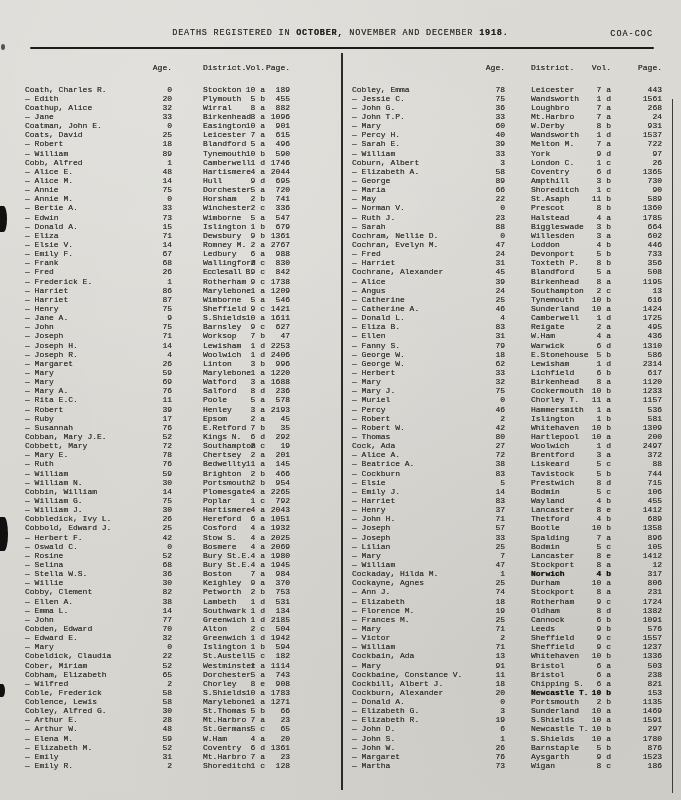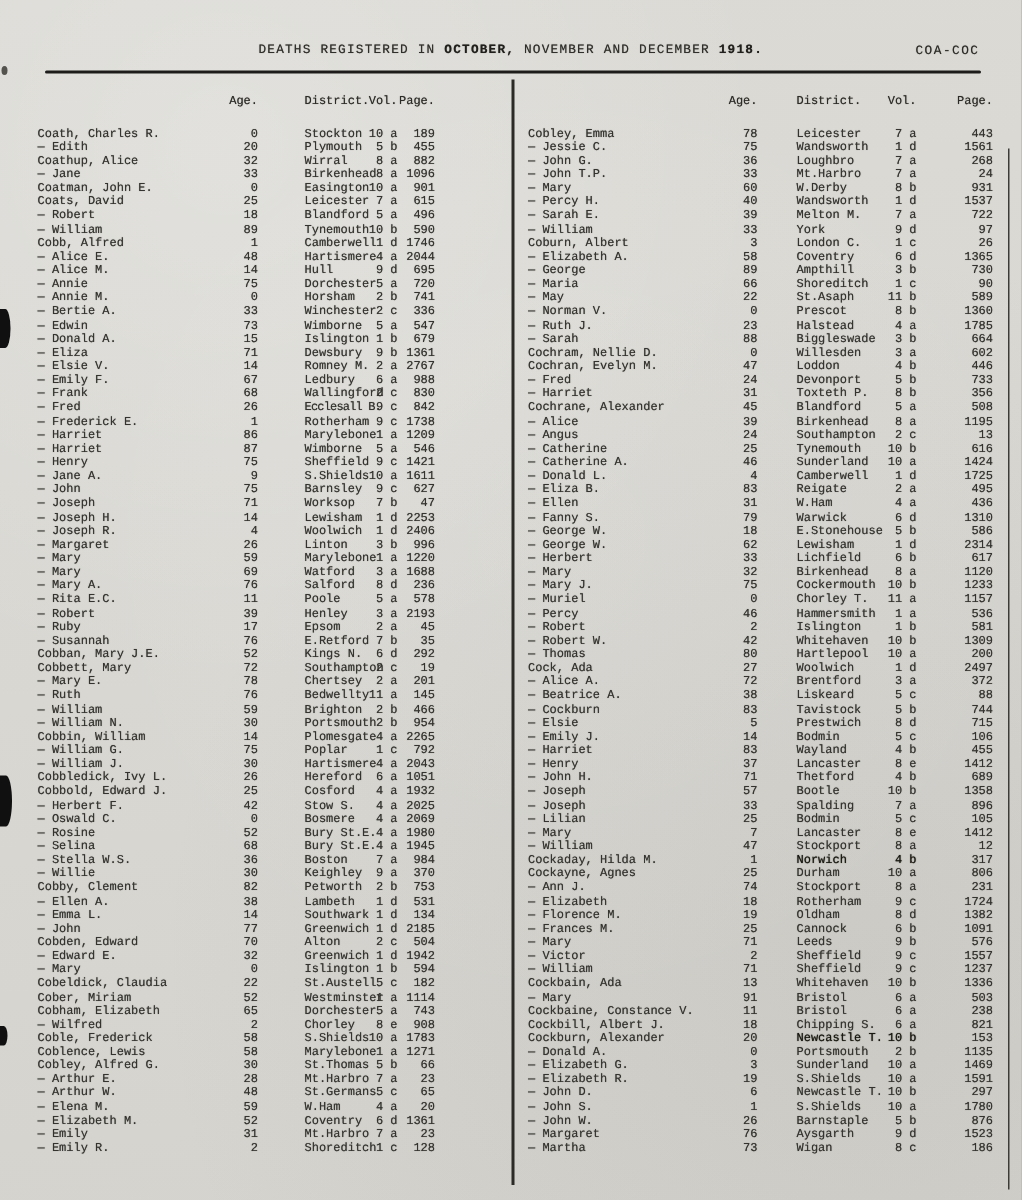--- a/index.html
+++ b/index.html
@@ -50,21 +50,21 @@
   .right .row{grid-template-columns:129px 24px 58px 48px 51px;}
 
   .c-name{overflow:visible;}
   .c-age{text-align:right;}
   .left .c-dist{padding-left:31px;}
   .right .c-dist{padding-left:26px;}
   .c-dist{overflow:visible;}
   .c-dist.tight{letter-spacing:-.55px;text-align:right;}
   .c-vol{text-align:right;white-space:pre;}
   .c-page{text-align:right;}
-  .boldcell{font-weight:normal;color:#17160f;text-shadow:0 0 .7px rgba(20,18,10,.9);}
+  .boldcell{font-weight:bold;color:#17160f;text-shadow:0 0 .7px rgba(20,18,10,.9);}
 
   .row.head{margin-bottom:12.5px;color:#2c2b27;}
   .row.head span{text-underline-offset:1.5px;}
   .row.head .c-name{text-decoration:none;}
 </style>
 </head>
 <body>
 
 <div class="page">
 

